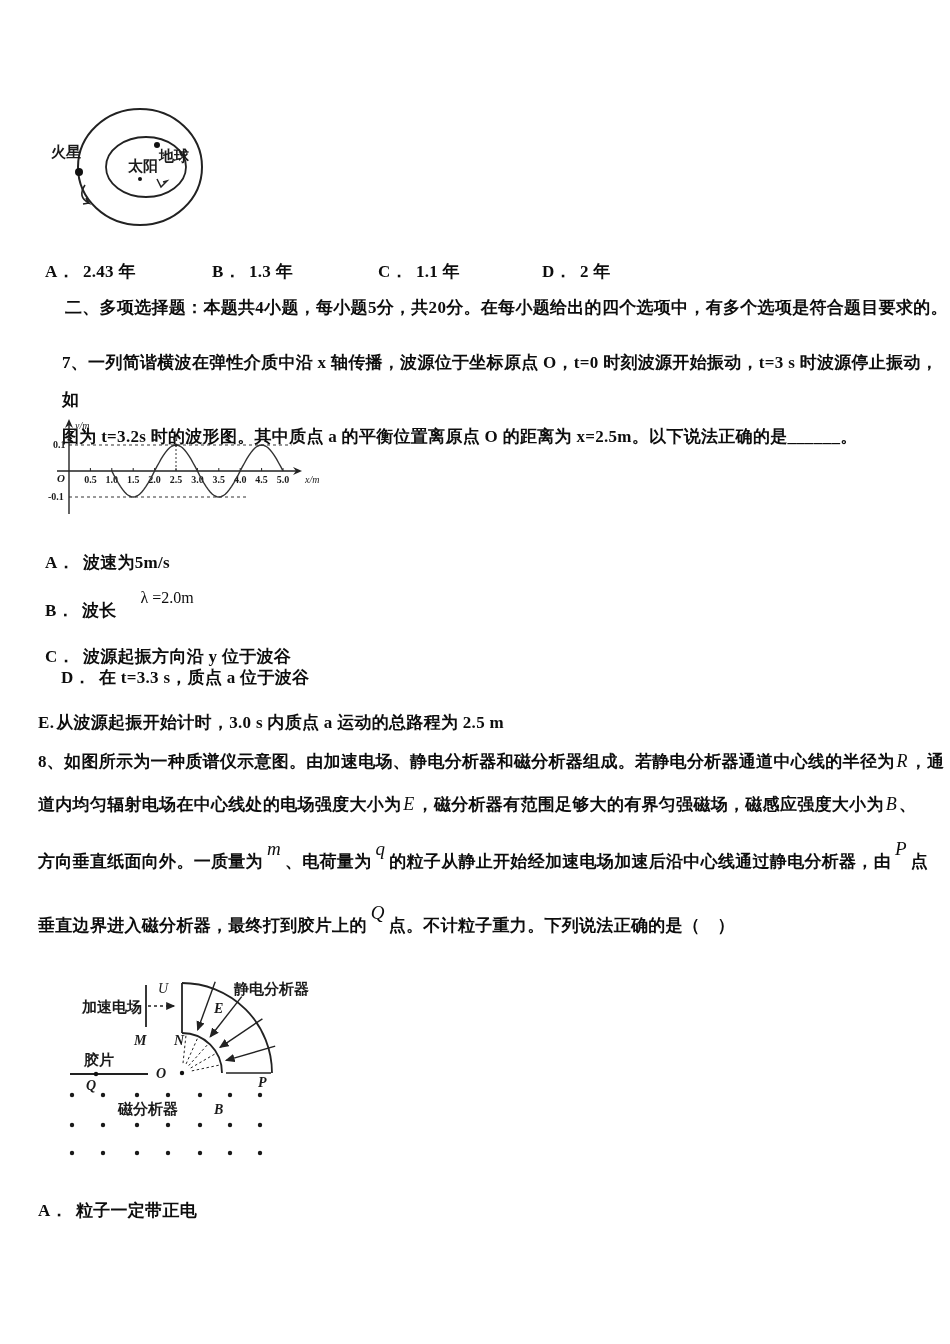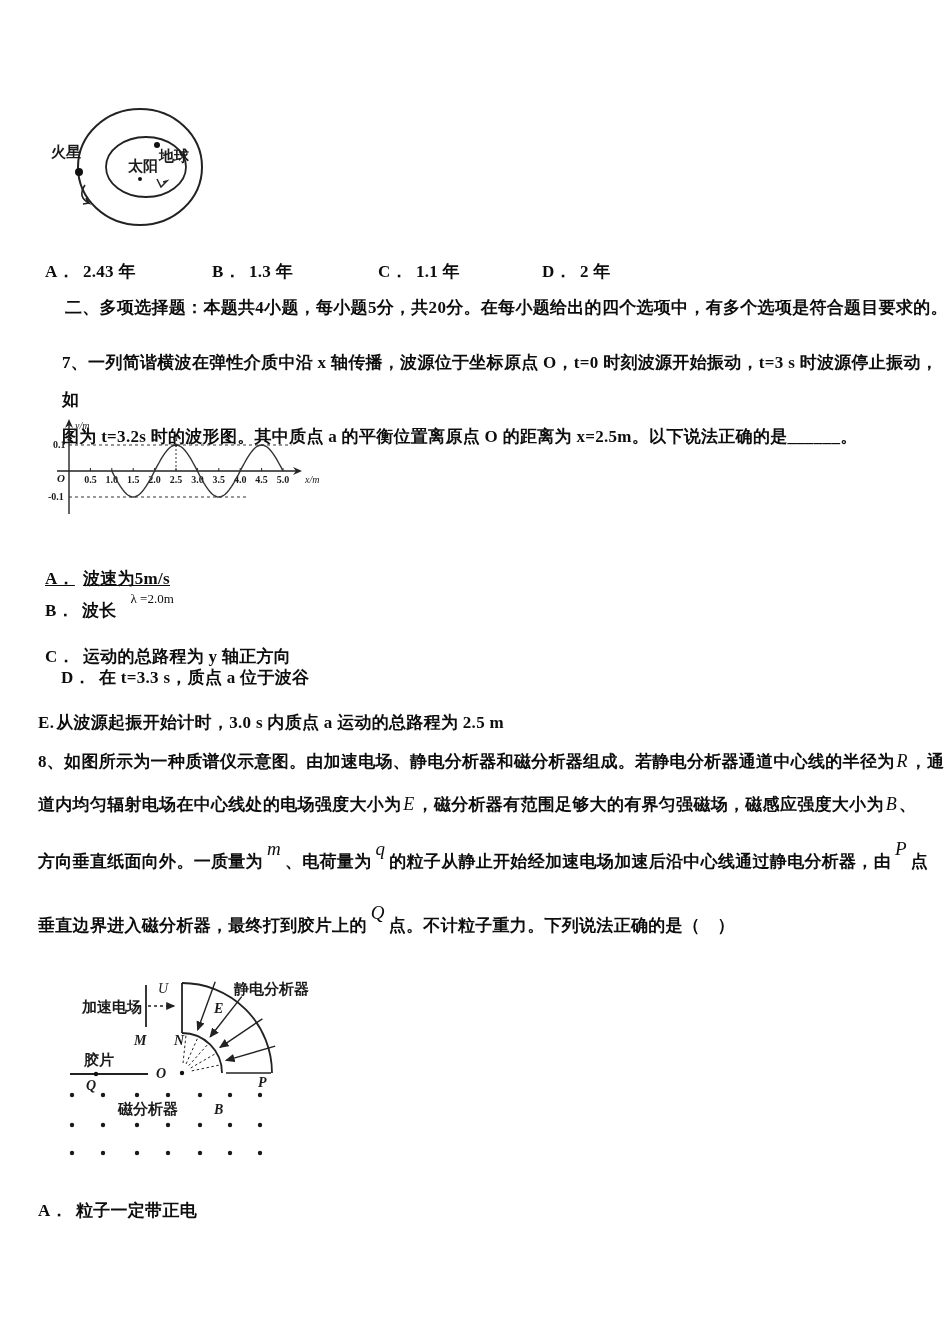--- a/index.html
+++ b/index.html
@@ -8,22 +8,22 @@
   .abs{position:absolute;}
   .tl{font-size:17px;font-weight:bold;line-height:26px;letter-spacing:.3px;white-space:nowrap;}
   .tl-wrap{font-size:17px;font-weight:bold;letter-spacing:.3px;}
   .stem{line-height:37px;margin-left:24px;}
   .sect{line-height:27px;}
   .optrow span.key{margin-right:8px;}
   .var{font-family:"Liberation Serif",serif;font-style:italic;font-weight:normal;
        font-size:18px;padding:0 2px;}
   .supvar{font-family:"Liberation Serif",serif;font-style:italic;font-weight:normal;
        font-size:19px;display:inline-block;transform:translateY(-12px);padding:0 4px;}
-  .formula{font-family:"Liberation Serif",serif;font-weight:normal;font-size:13px;
-       display:inline-block;transform:translateY(-13px);margin-left:14px;letter-spacing:0;}
+  .formula{font-family:"Liberation Serif",serif;font-weight:normal;font-size:16px;
+       display:inline-block;transform:translateY(-13px);margin-left:24px;letter-spacing:0;}
   svg text{font-family:"Liberation Serif",serif;fill:#1a1a1a;}
   svg .cjk{font-family:"Liberation Sans",sans-serif;font-weight:bold;font-size:15px;}
   svg .mvar{font-style:italic;font-size:14px;}
 </style>
 </head>
 <body>
 
 <div class="abs" style="left:45px;top:95px;width:210px;height:148px;">
   <svg width="210" height="148" viewBox="0 0 210 148">
     <ellipse cx="95" cy="72" rx="62" ry="58" fill="none" stroke="#222" stroke-width="2"></ellipse>
@@ -89,23 +89,23 @@
       <text x="260" y="65" font-size="10" font-style="italic">x/m</text>
       <text x="12" y="64" font-size="11" font-style="italic" font-weight="bold">O</text>
       <path d="M66.8,53.0L68.9,57.1L71.1,61.0L73.2,64.8L75.4,68.3L77.5,71.4L79.6,74.0L81.8,76.2L83.9,77.7L86.1,78.7L88.2,79.0L90.3,78.7L92.5,77.7L94.6,76.2L96.8,74.0L98.9,71.4L101.0,68.3L103.2,64.8L105.3,61.0L107.5,57.1L109.6,53.0L111.7,48.9L113.9,45.0L116.0,41.2L118.2,37.7L120.3,34.6L122.4,32.0L124.6,29.8L126.7,28.3L128.9,27.3L131.0,27.0L133.1,27.3L135.3,28.3L137.4,29.8L139.6,32.0L141.7,34.6L143.8,37.7L146.0,41.2L148.1,45.0L150.3,48.9L152.4,53.0L154.5,57.1L156.7,61.0L158.8,64.8L161.0,68.3L163.1,71.4L165.2,74.0L167.4,76.2L169.5,77.7L171.7,78.7L173.8,79.0L175.9,78.7L178.1,77.7L180.2,76.2L182.4,74.0L184.5,71.4L186.6,68.3L188.8,64.8L190.9,61.0L193.1,57.1L195.2,53.0L197.3,48.9L199.5,45.0L201.6,41.2L203.8,37.7L205.9,34.6L208.0,32.0L210.2,29.8L212.3,28.3L214.5,27.3L216.6,27.0L218.7,27.3L220.9,28.3L223.0,29.8L225.2,32.0L227.3,34.6L229.4,37.7L231.6,41.2L233.7,45.0L235.9,48.9L238.0,53.0" fill="none" stroke="#333" stroke-width="1.4"></path>
       <line x1="131" y1="27" x2="131" y2="53" stroke="#333" stroke-width="1" stroke-dasharray="2,2"></line>
       <circle cx="131" cy="27" r="1.6" fill="#222"></circle>
       <text x="128" y="23" font-size="10" font-style="italic">a</text>
     </svg>
 </div>
 
 <div>
-  <div class="abs tl optrow" style="left:45px;top:566px;text-decoration:underline;"><span class="key">A．</span><span>波速为5m/s</span></div>
+  <div class="abs tl optrow" style="left:45px;top:550px;"><span class="key">A．</span><span>波速为5m/s</span></div>
   <div class="abs tl optrow" style="left:45px;top:598px;"><span class="key">B．</span><span>波长</span><span class="formula">λ =2.0m</span></div>
-  <div class="abs tl optrow" style="left:45px;top:644px;"><span class="key">C．</span><span>运动的总路程为 y 轴正方向</span></div>
+  <div class="abs tl optrow" style="left:45px;top:644px;"><span class="key">C．</span><span>波源起振方向沿 y 位于波谷</span></div>
   <div class="abs tl optrow" style="left:45px;top:665px;margin-left:16px;"><span class="key">D．</span><span>在 t=3.3 s，质点 a 位于波谷</span></div>
   <div class="abs tl optrow" style="left:38px;top:710px;"><span class="key" style="margin-right:2px;">E.</span><span>从波源起振开始计时，3.0 s 内质点 a 运动的总路程为 2.5 m</span></div>
 </div>
 
 <div>
   <div class="abs tl" style="left:38px;top:748px;"><span>8、如图所示为一种质谱仪示意图。由加速电场、静电分析器和磁分析器组成。若静电分析器通道中心线的半径为</span><span class="var">R</span><span>，通</span></div>
   <div class="abs tl" style="left:38px;top:791px;"><span>道内均匀辐射电场在中心线处的电场强度大小为</span><span class="var">E</span><span>，磁分析器有范围足够大的有界匀强磁场，磁感应强度大小为</span><span class="var">B</span><span>、</span></div>
   <div class="abs tl" style="left:38px;top:848px;"><span>方向垂直纸面向外。一质量为</span><span class="supvar">m</span><span>、电荷量为</span><span class="supvar">q</span><span>的粒子从静止开始经加速电场加速后沿中心线通过静电分析器，由</span><span class="supvar">P</span><span>点</span></div>
   <div class="abs tl" style="left:38px;top:912px;text-align:center;"><span>垂直边界进入磁分析器，最终打到胶片上的</span><span class="supvar">Q</span><span>点。不计粒子重力。下列说法正确的是（　）</span></div>
 </div>

